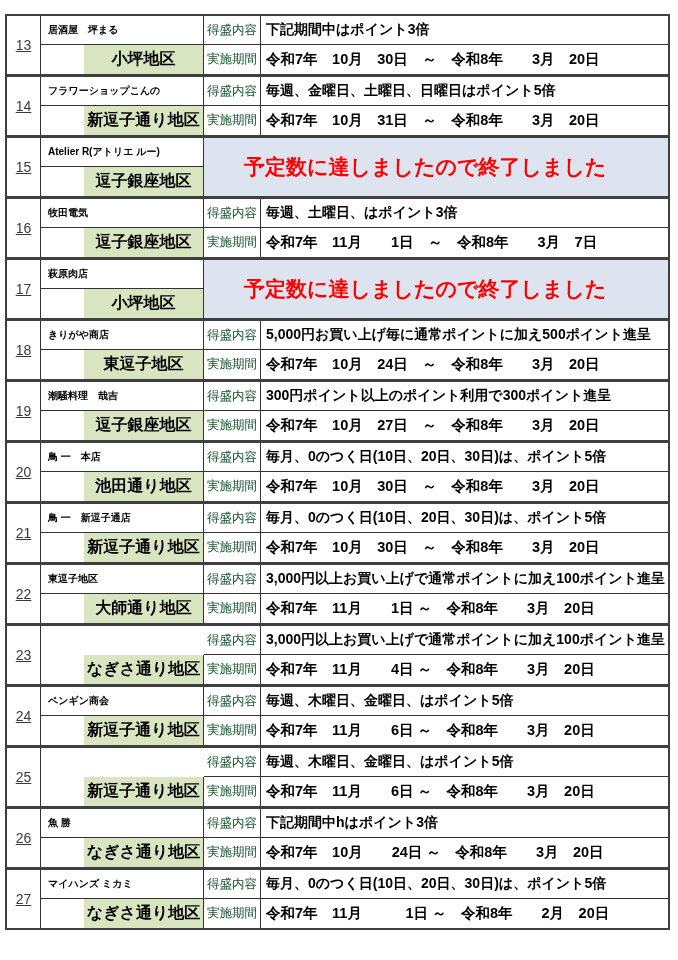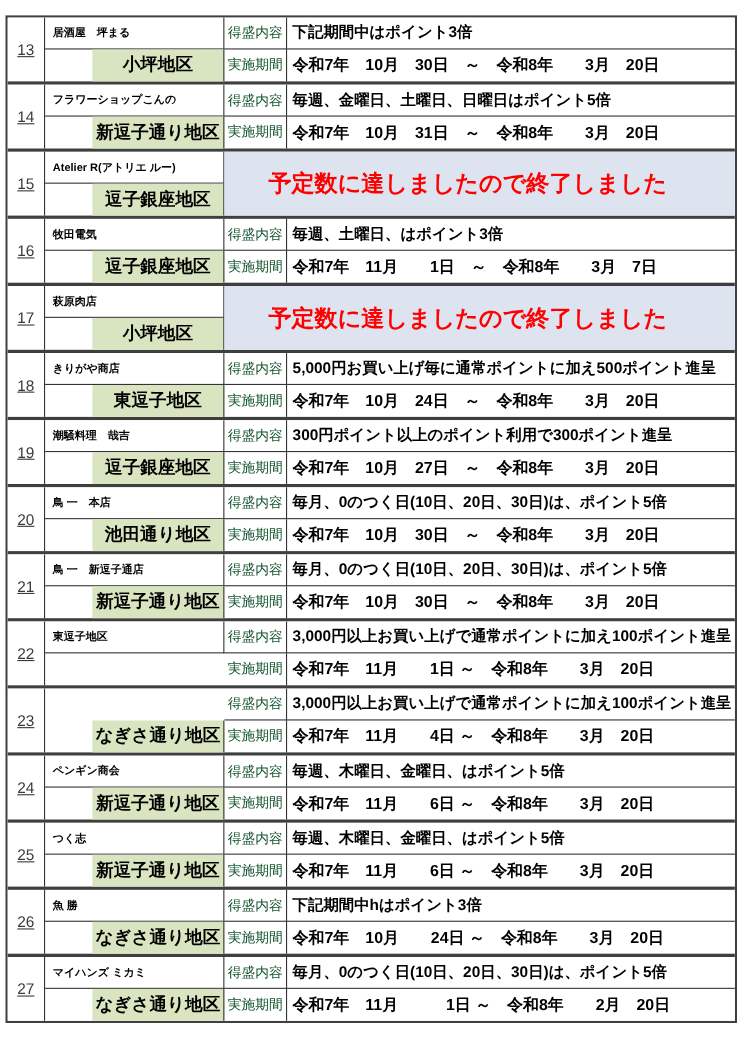--- a/index.html
+++ b/index.html
@@ -146,20 +146,21 @@
     <div class="cell district">新逗子通り地区</div>
     <div class="cell label l2">実施期間</div>
     <div class="cell period">令和7年　10月　30日　～　令和8年　　3月　20日</div>
 
   </div>
       <div class="group">
     <div class="cell num">22</div>
     <div class="cell name">東逗子地区</div>
     <div class="cell label l1">得盛内容</div>
     <div class="cell content">3,000円以上お買い上げで通常ポイントに加え100ポイント進呈</div>
+    <div class="cell district">大師通り地区</div>
     <div class="cell label l2">実施期間</div>
     <div class="cell period">令和7年　11月　　1日 ～　令和8年　　3月　20日</div>
 
   </div>
       <div class="group">
     <div class="cell num">23</div>
     <div class="cell label l1">得盛内容</div>
     <div class="cell content">3,000円以上お買い上げで通常ポイントに加え100ポイント進呈</div>
     <div class="cell district">なぎさ通り地区</div>
     <div class="cell label l2">実施期間</div>
@@ -171,21 +172,20 @@
     <div class="cell name">ペンギン商会</div>
     <div class="cell label l1">得盛内容</div>
     <div class="cell content">毎週、木曜日、金曜日、はポイント5倍</div>
     <div class="cell district">新逗子通り地区</div>
     <div class="cell label l2">実施期間</div>
     <div class="cell period">令和7年　11月　　6日 ～　令和8年　　3月　20日</div>
 
   </div>
       <div class="group">
     <div class="cell num">25</div>
-    <div class="cell name">つく志</div>
     <div class="cell label l1">得盛内容</div>
     <div class="cell content">毎週、木曜日、金曜日、はポイント5倍</div>
     <div class="cell district">新逗子通り地区</div>
     <div class="cell label l2">実施期間</div>
     <div class="cell period">令和7年　11月　　6日 ～　令和8年　　3月　20日</div>
 
   </div>
       <div class="group">
     <div class="cell num">26</div>
     <div class="cell name">魚 勝</div>

